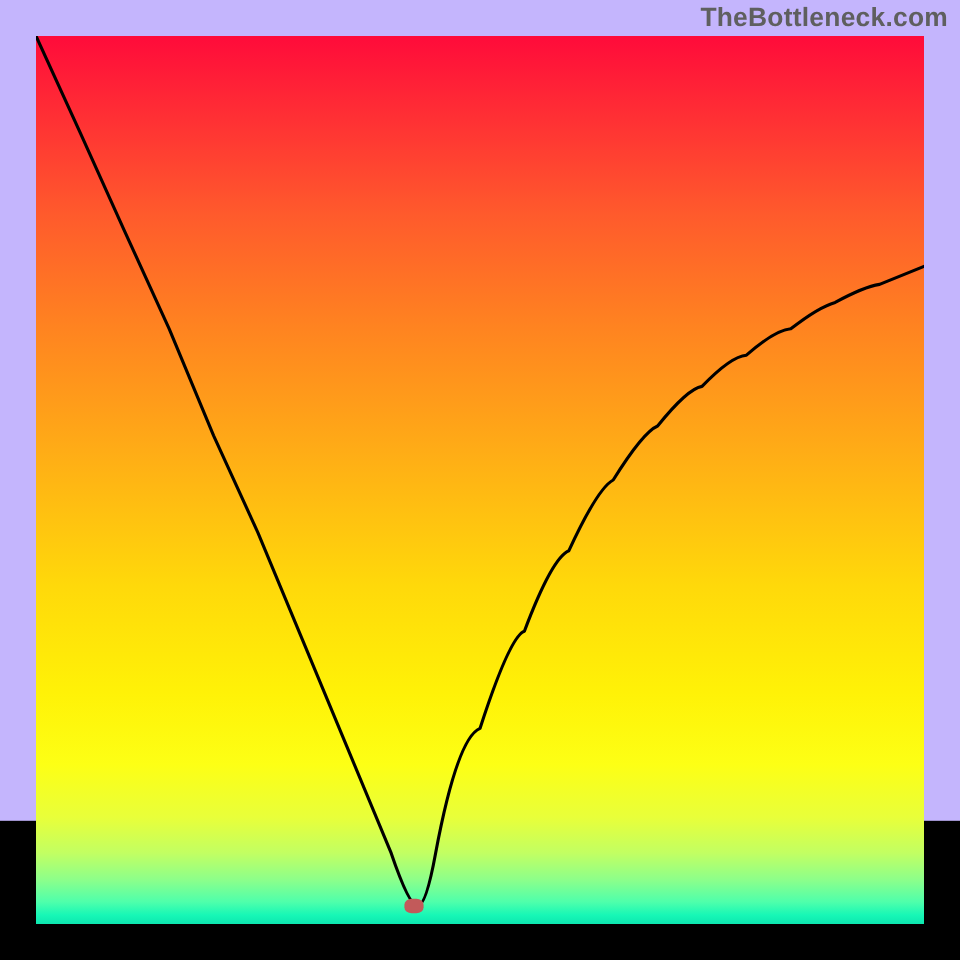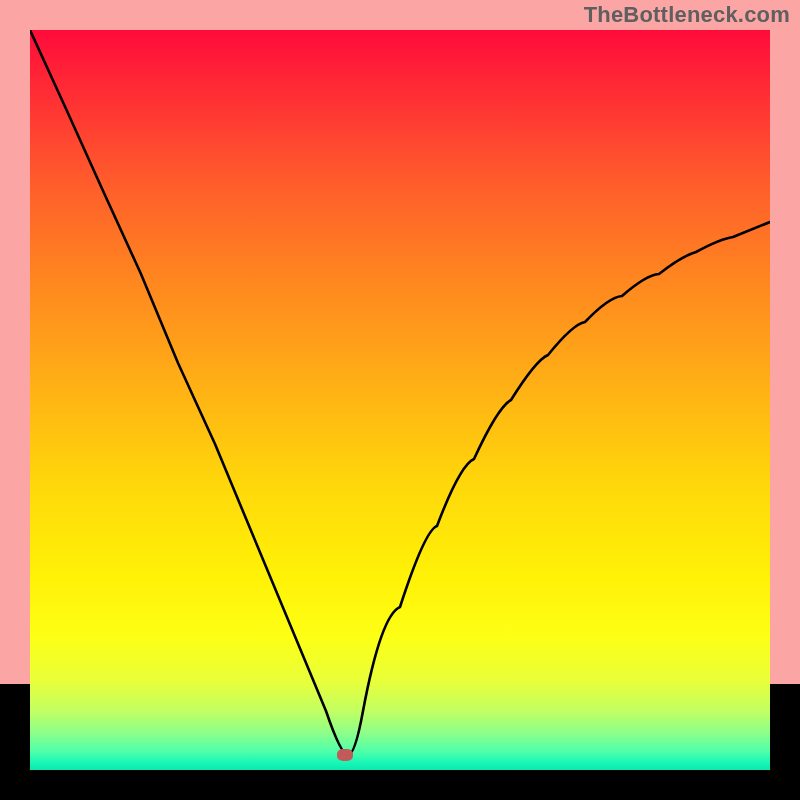--- a/index.html
+++ b/index.html
@@ -1,21 +1,21 @@
 <!DOCTYPE html>
 <html><head>
 <meta charset="utf-8">
 <style>
   * { margin: 0; padding: 0; box-sizing: border-box; }
   html, body { width: 800px; height: 800px; overflow: hidden; background: #000; }
   .frame {
     position: relative;
     width: 800px;
     height: 684px;
-    background: #fca5a5;
+    background: #c4b5fd;
   }
   .watermark {
     position: absolute;
     top: 2px;
     right: 10px;
     font-family: Arial, Helvetica, sans-serif;
     font-size: 22px;
     font-weight: 600;
     color: #5f5f5f;
     letter-spacing: 0.2px;

